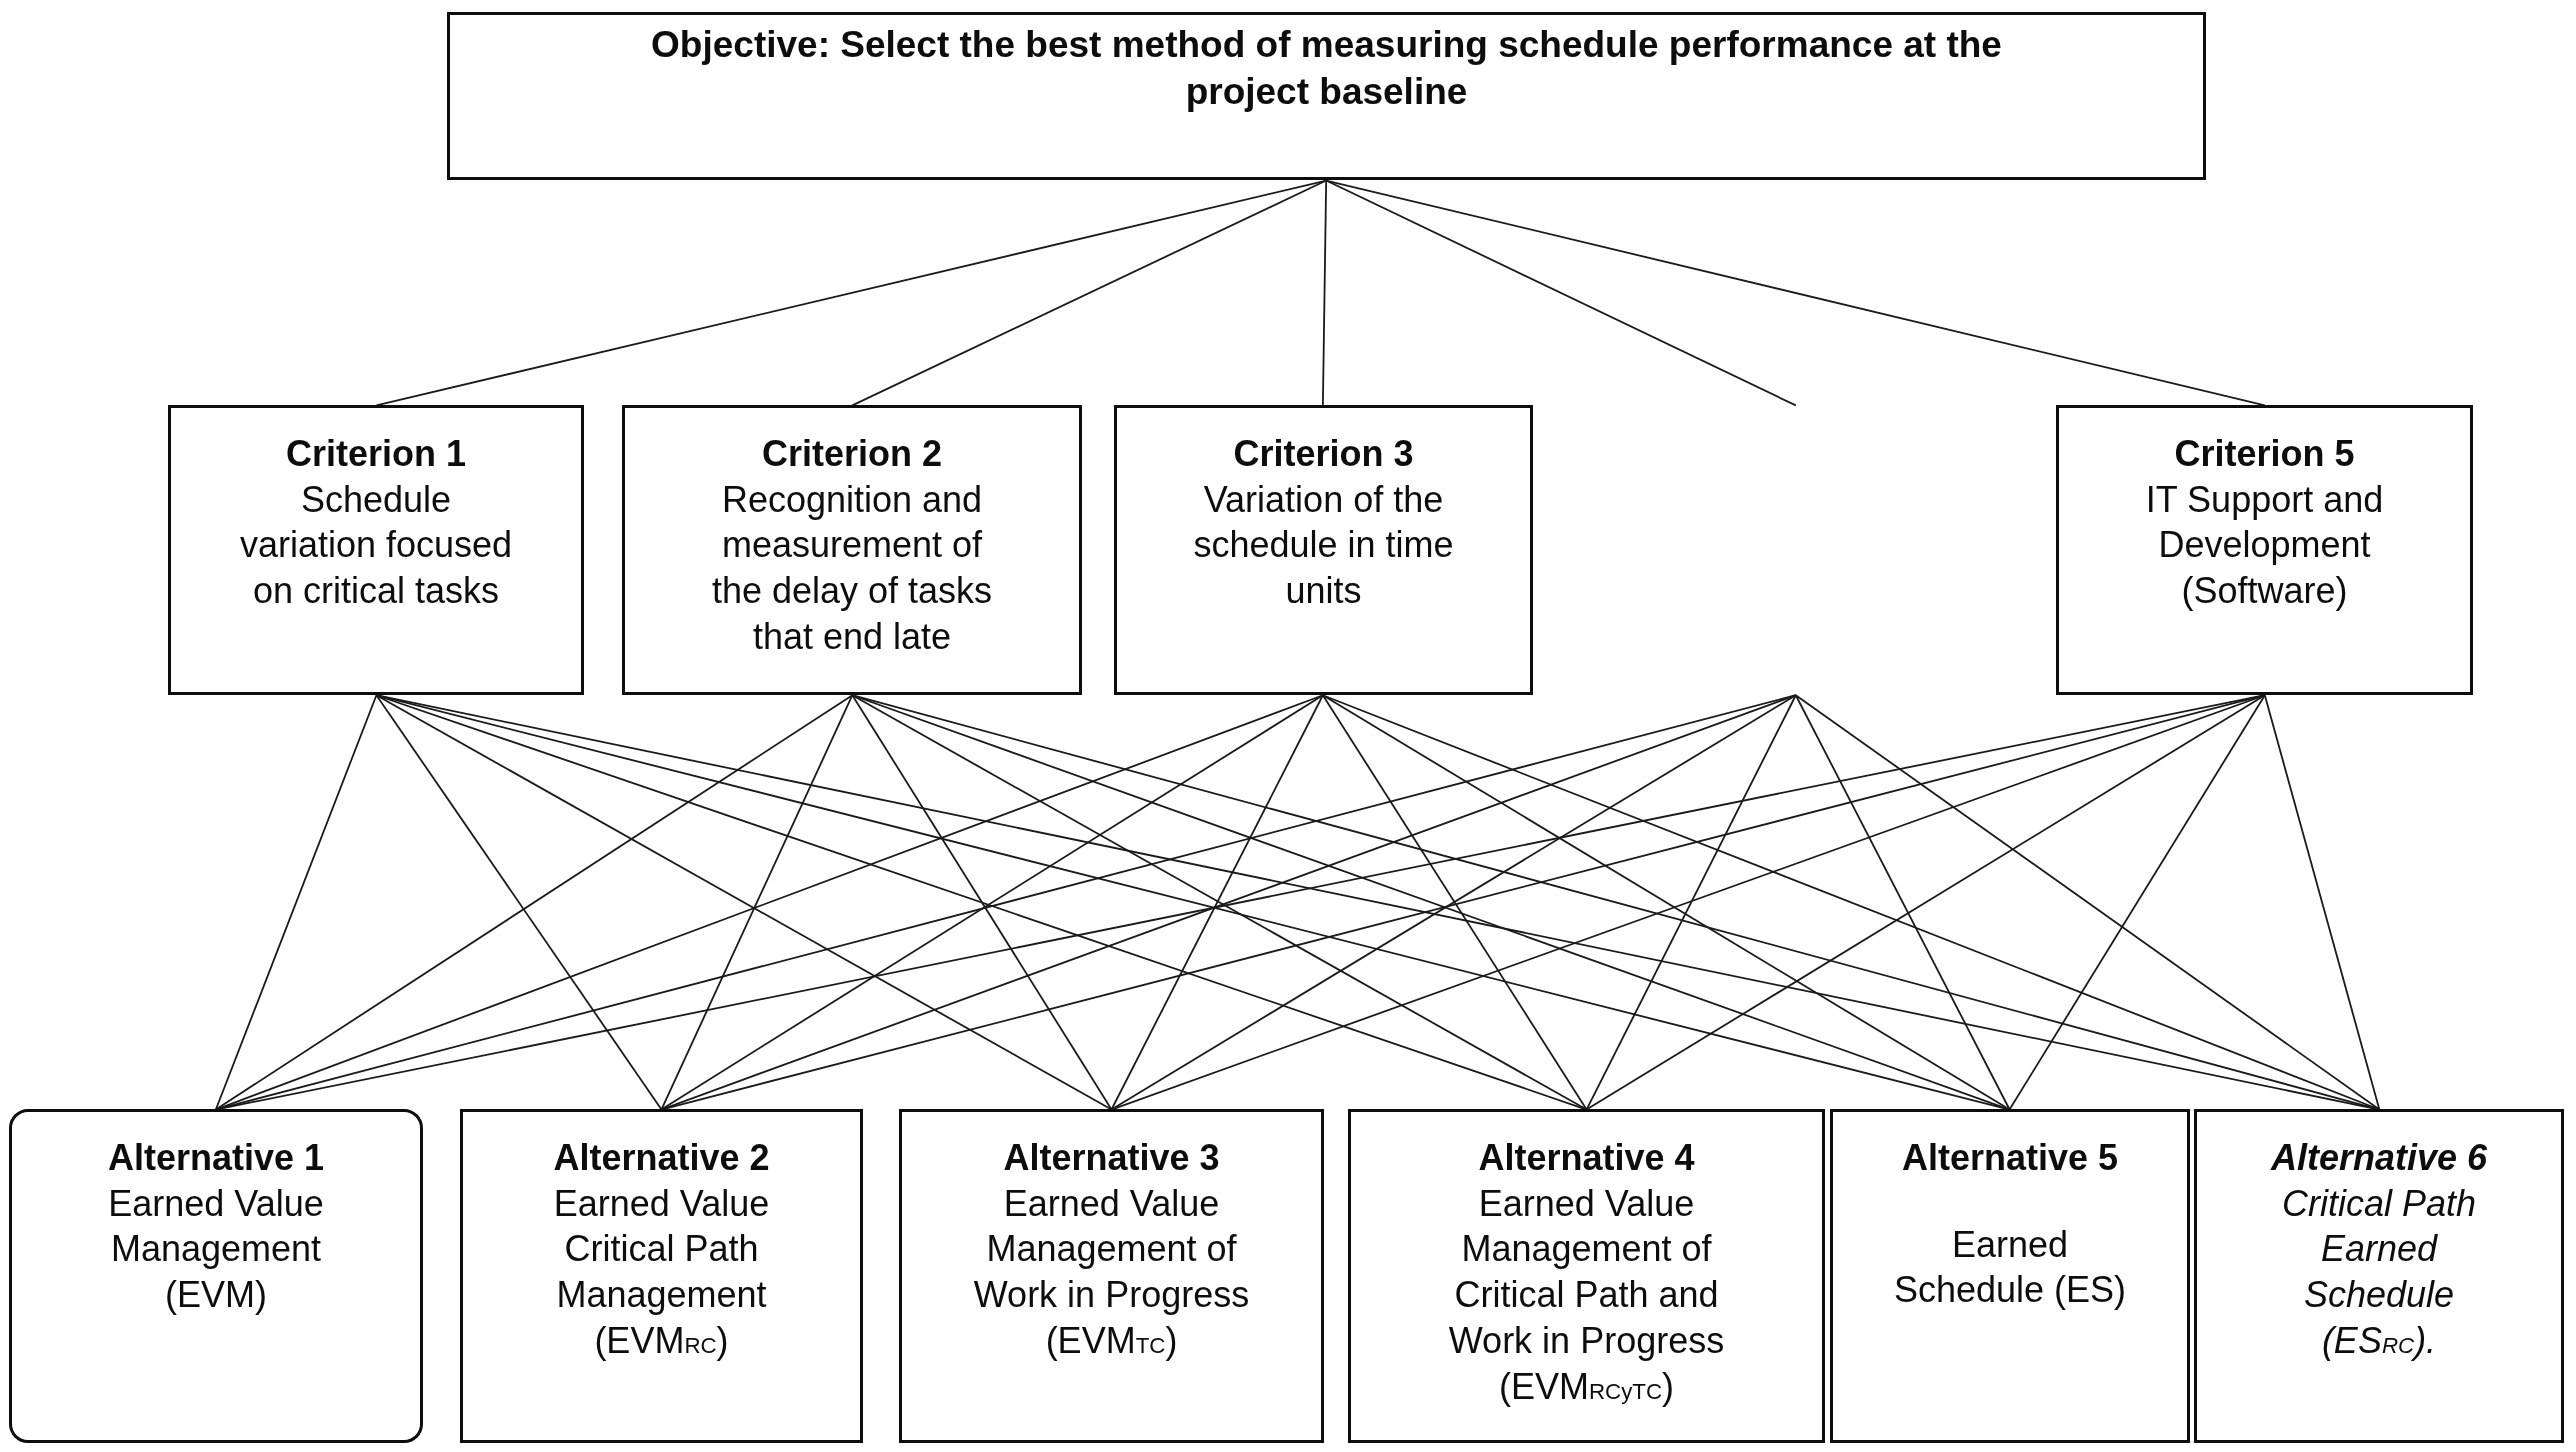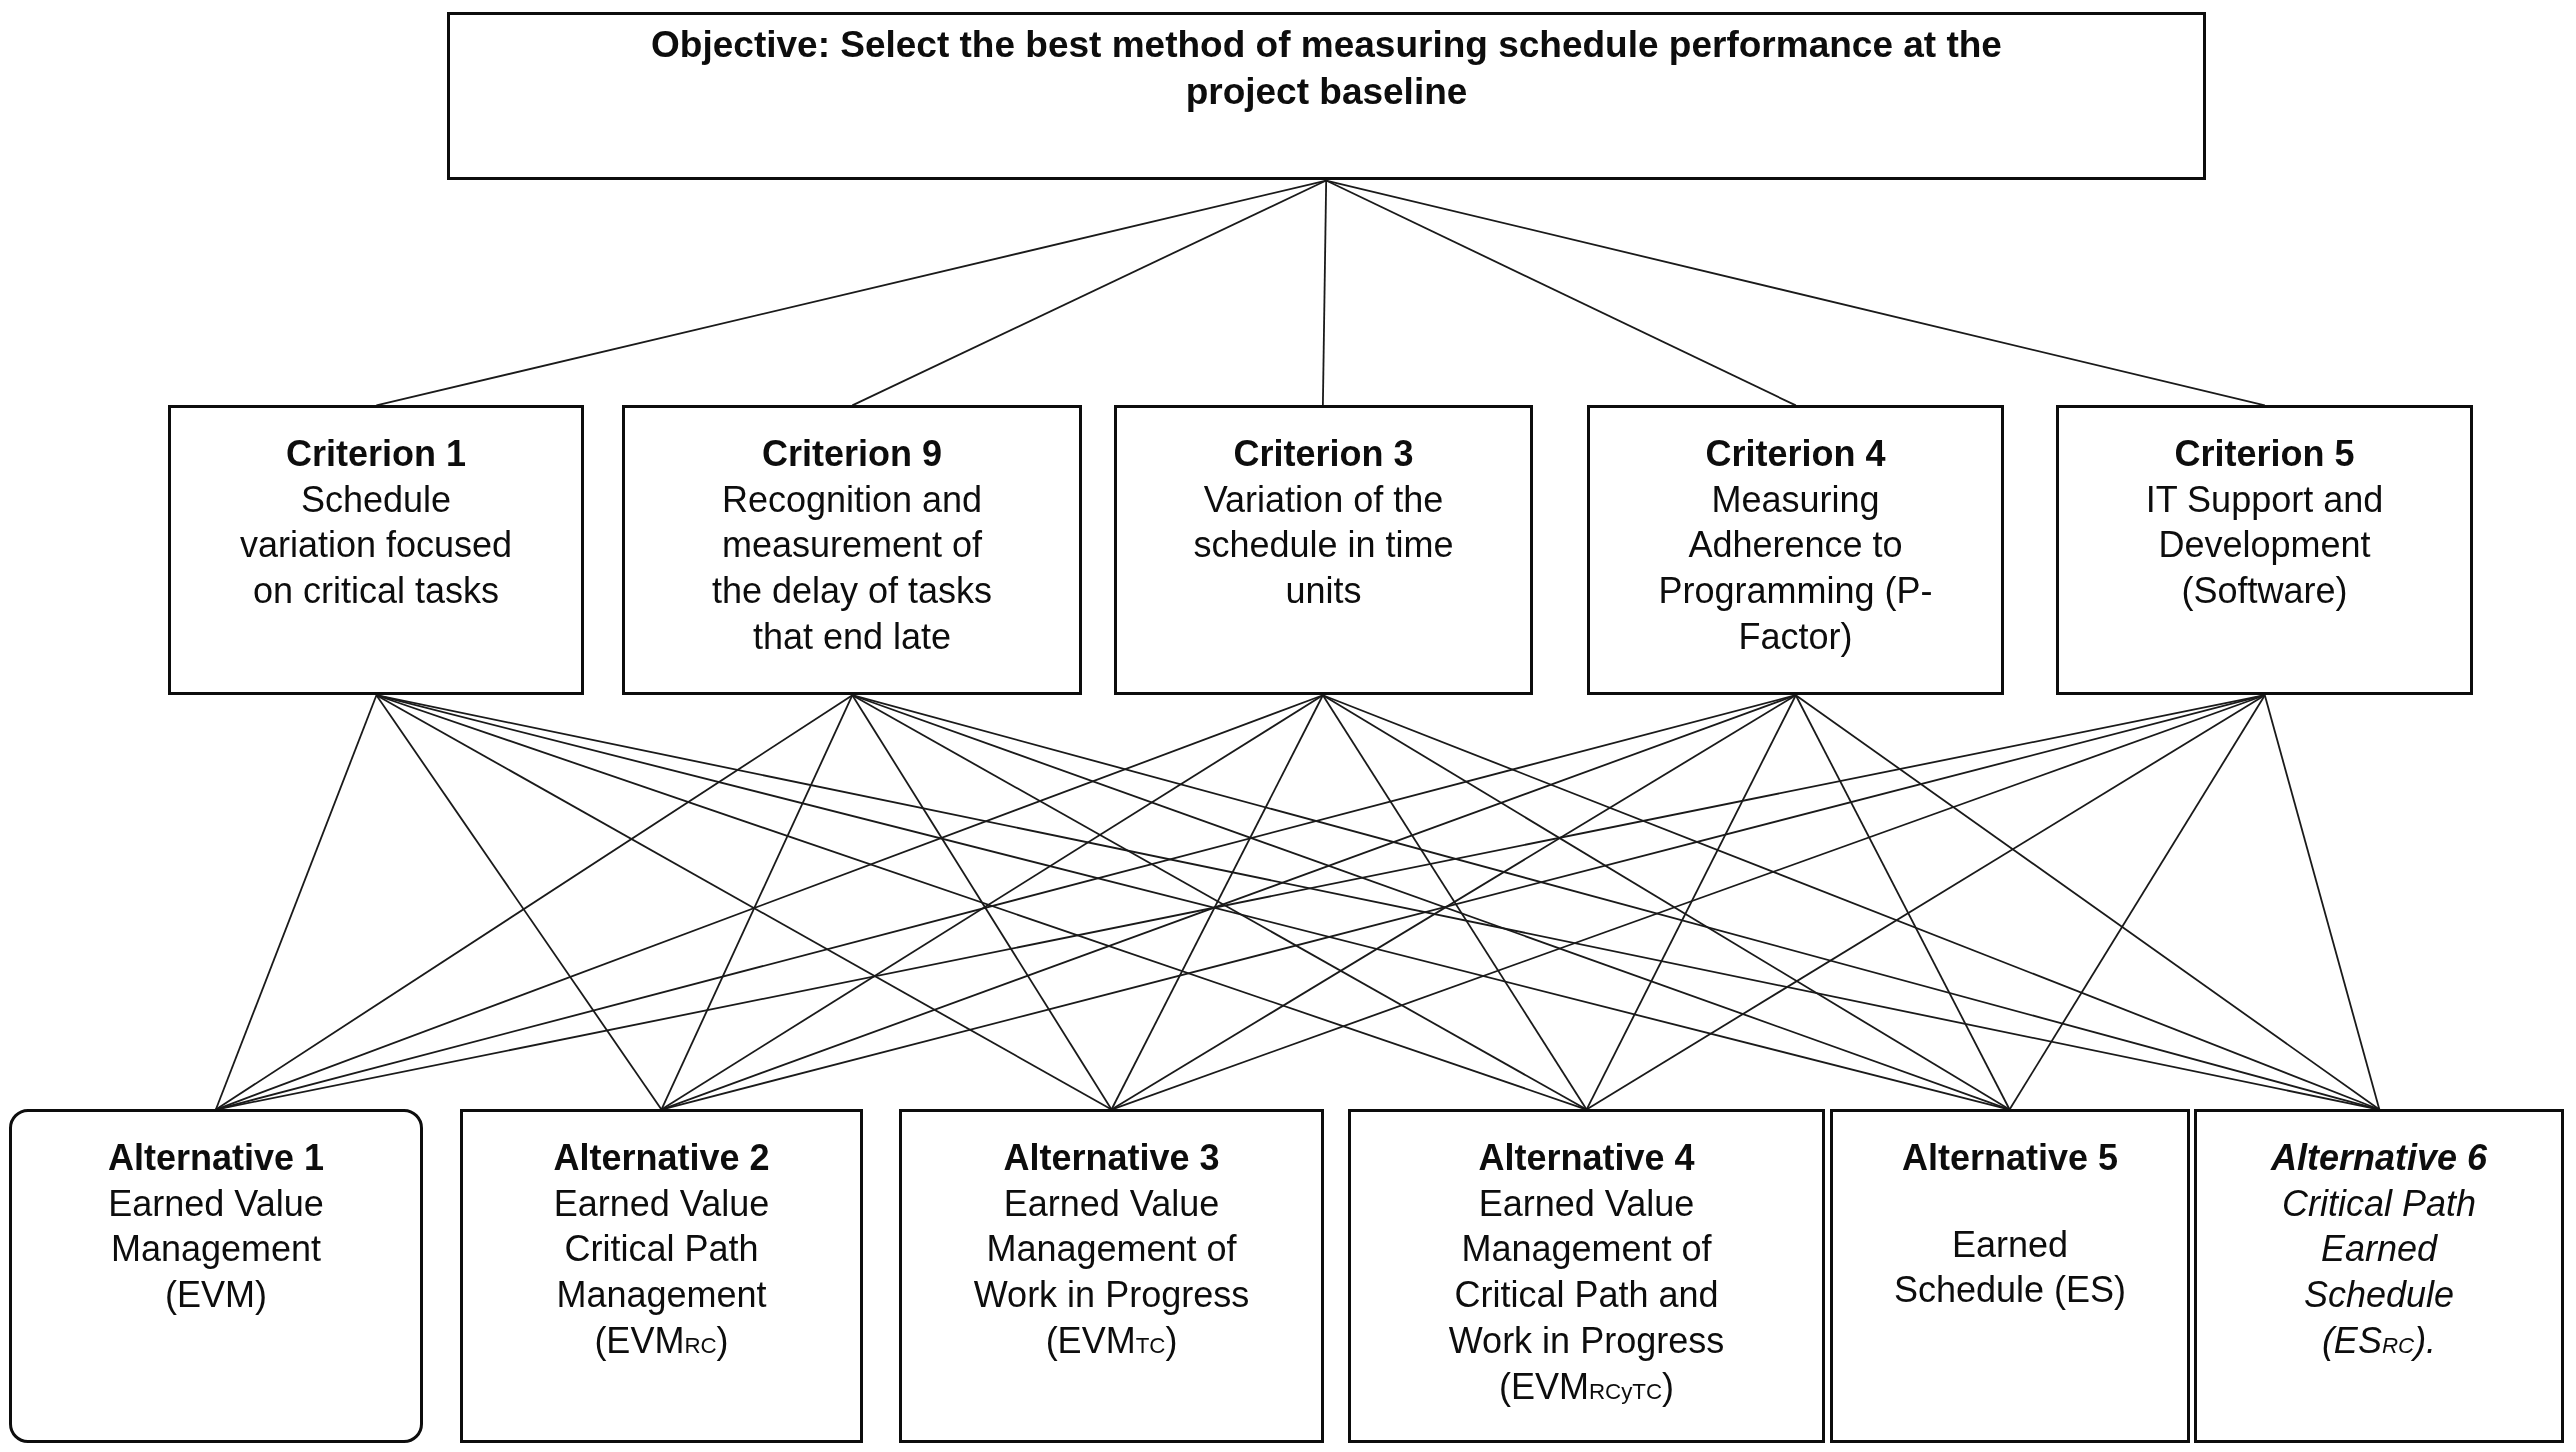--- a/index.html
+++ b/index.html
@@ -117,38 +117,31 @@
 project baseline</div>
   </div>
 
   <div class="box node" id="c1">
     <div class="title">Criterion 1</div>
     <div class="body">Schedule
 variation focused
 on critical tasks</div>
   </div>
   <div class="box node" id="c2">
-    <div class="title">Criterion 9</div>
+    <div class="title">Criterion 2</div>
     <div class="body">Recognition and
 measurement of
 the delay of tasks
 that end late</div>
   </div>
   <div class="box node" id="c3">
     <div class="title">Criterion 3</div>
     <div class="body">Variation of the
 schedule in time
 units</div>
-  </div>
-  <div class="box node" id="c4">
-    <div class="title">Criterion 4</div>
-    <div class="body">Measuring
-Adherence to
-Programming (P-
-Factor)</div>
   </div>
   <div class="box node" id="c5">
     <div class="title">Criterion 5</div>
     <div class="body">IT Support and
 Development
 (Software)</div>
   </div>
 
   <div class="box node" id="a1">
     <div class="title">Alternative 1</div>

